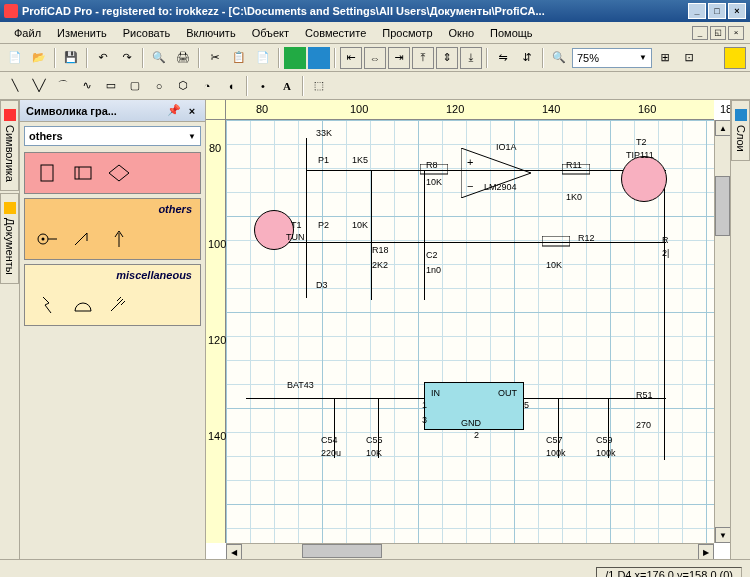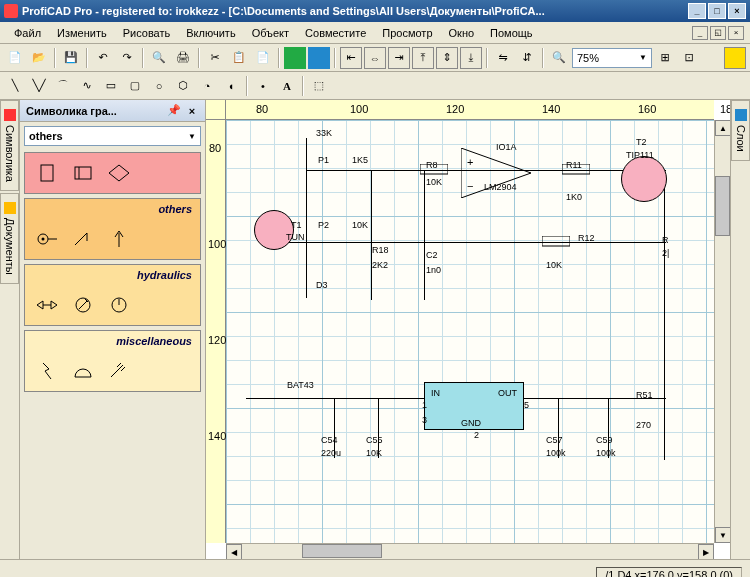--- a/index.html
+++ b/index.html
@@ -217,44 +217,20 @@
           </div>
         <div class="sym">
             <svg width="24" height="20">
               <line x1="12" y1="18" x2="12" y2="4" stroke="#000"></line>
               <path d="M8 8 L12 2 L16 8" fill="none" stroke="#000"></path>
             </svg>
           </div>
       </div>
     </div>
 
-    <div class="catbox cat-hydraulics">
-      <div class="cathead">hydraulics</div>
-      <div class="catitems">
-        <div class="sym">
-            <svg width="24" height="20">
-              <path d="M2 10 L8 6 L8 14 Z M22 10 L16 6 L16 14 Z" fill="none" stroke="#000"></path>
-              <line x1="8" y1="10" x2="16" y2="10" stroke="#000"></line>
-            </svg>
-          </div>
-        <div class="sym">
-            <svg width="24" height="20">
-              <circle cx="12" cy="10" r="7" fill="none" stroke="#000"></circle>
-              <line x1="8" y1="14" x2="16" y2="6" stroke="#000"></line>
-              <path d="M14 4 L17 7" stroke="#000"></path>
-            </svg>
-          </div>
-        <div class="sym">
-            <svg width="24" height="20">
-              <circle cx="12" cy="10" r="7" fill="none" stroke="#000"></circle>
-              <line x1="12" y1="10" x2="12" y2="4" stroke="#000"></line>
-            </svg>
-          </div>
-      </div>
-    </div>
 
     <div class="catbox cat-misc">
       <div class="cathead">miscellaneous</div>
       <div class="catitems">
         <div class="sym">
             <svg width="24" height="20">
               <path d="M8 2 L14 8 L10 10 L16 18" fill="none" stroke="#000"></path>
             </svg>
           </div>
         <div class="sym">

